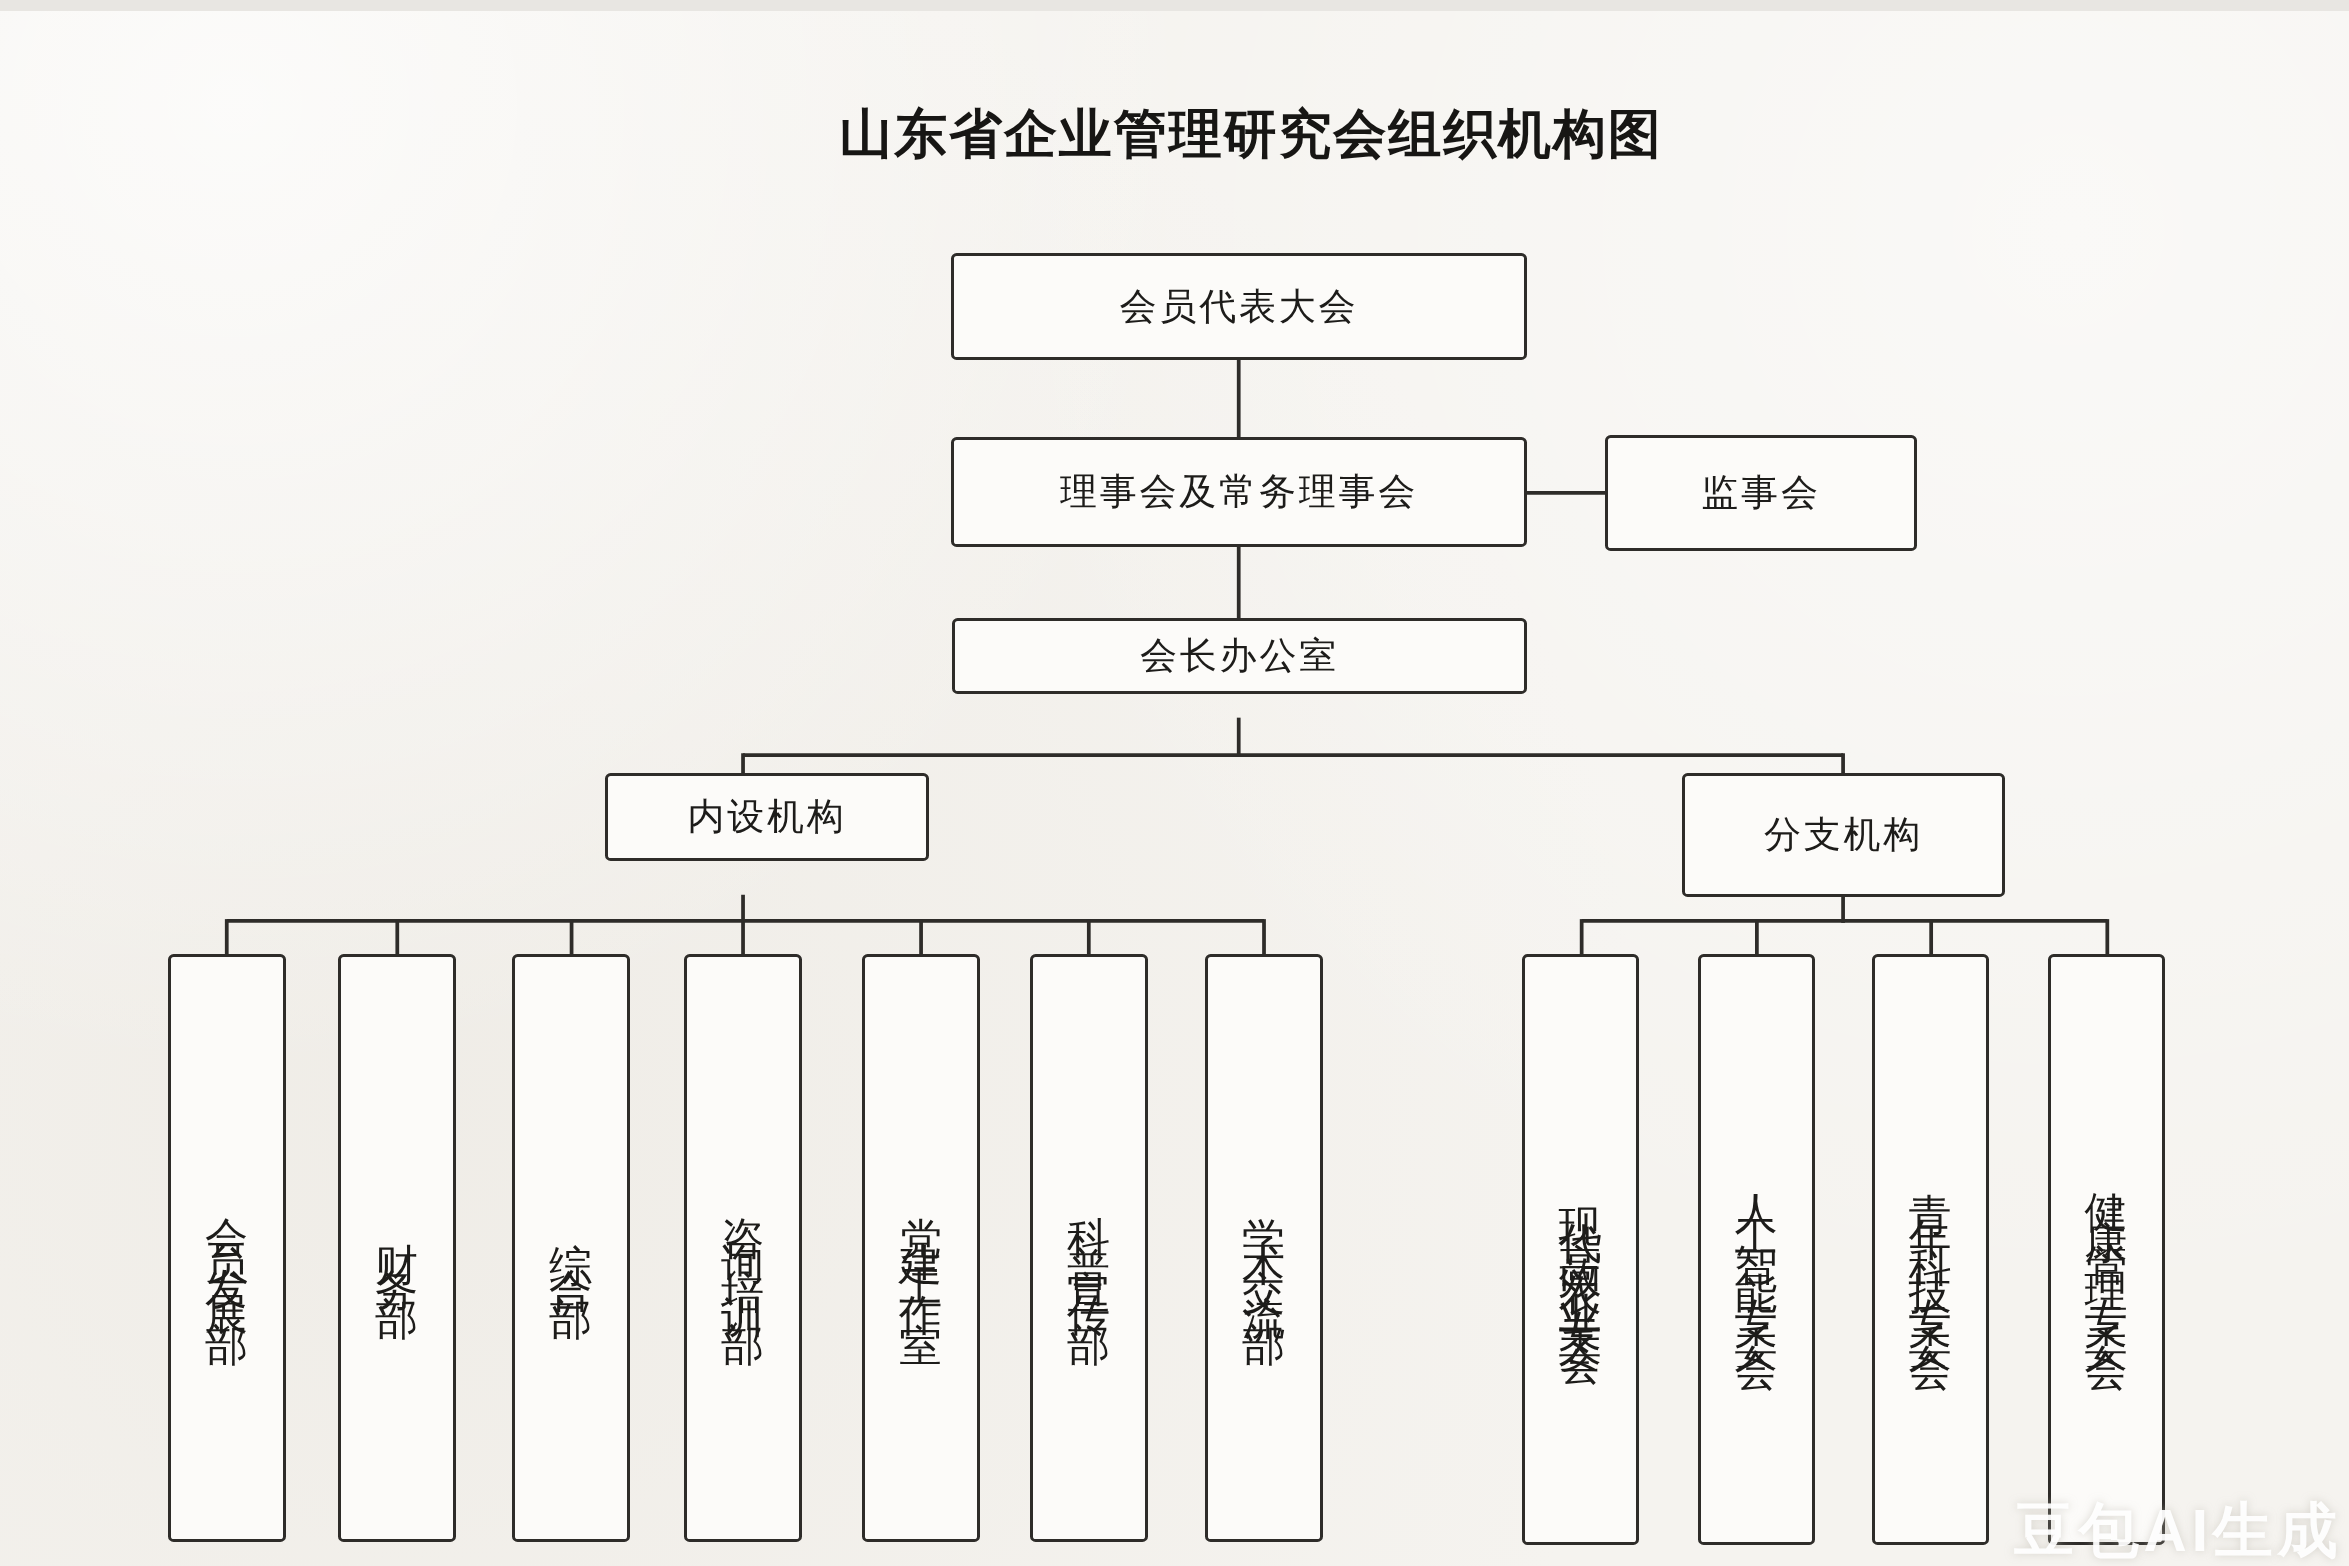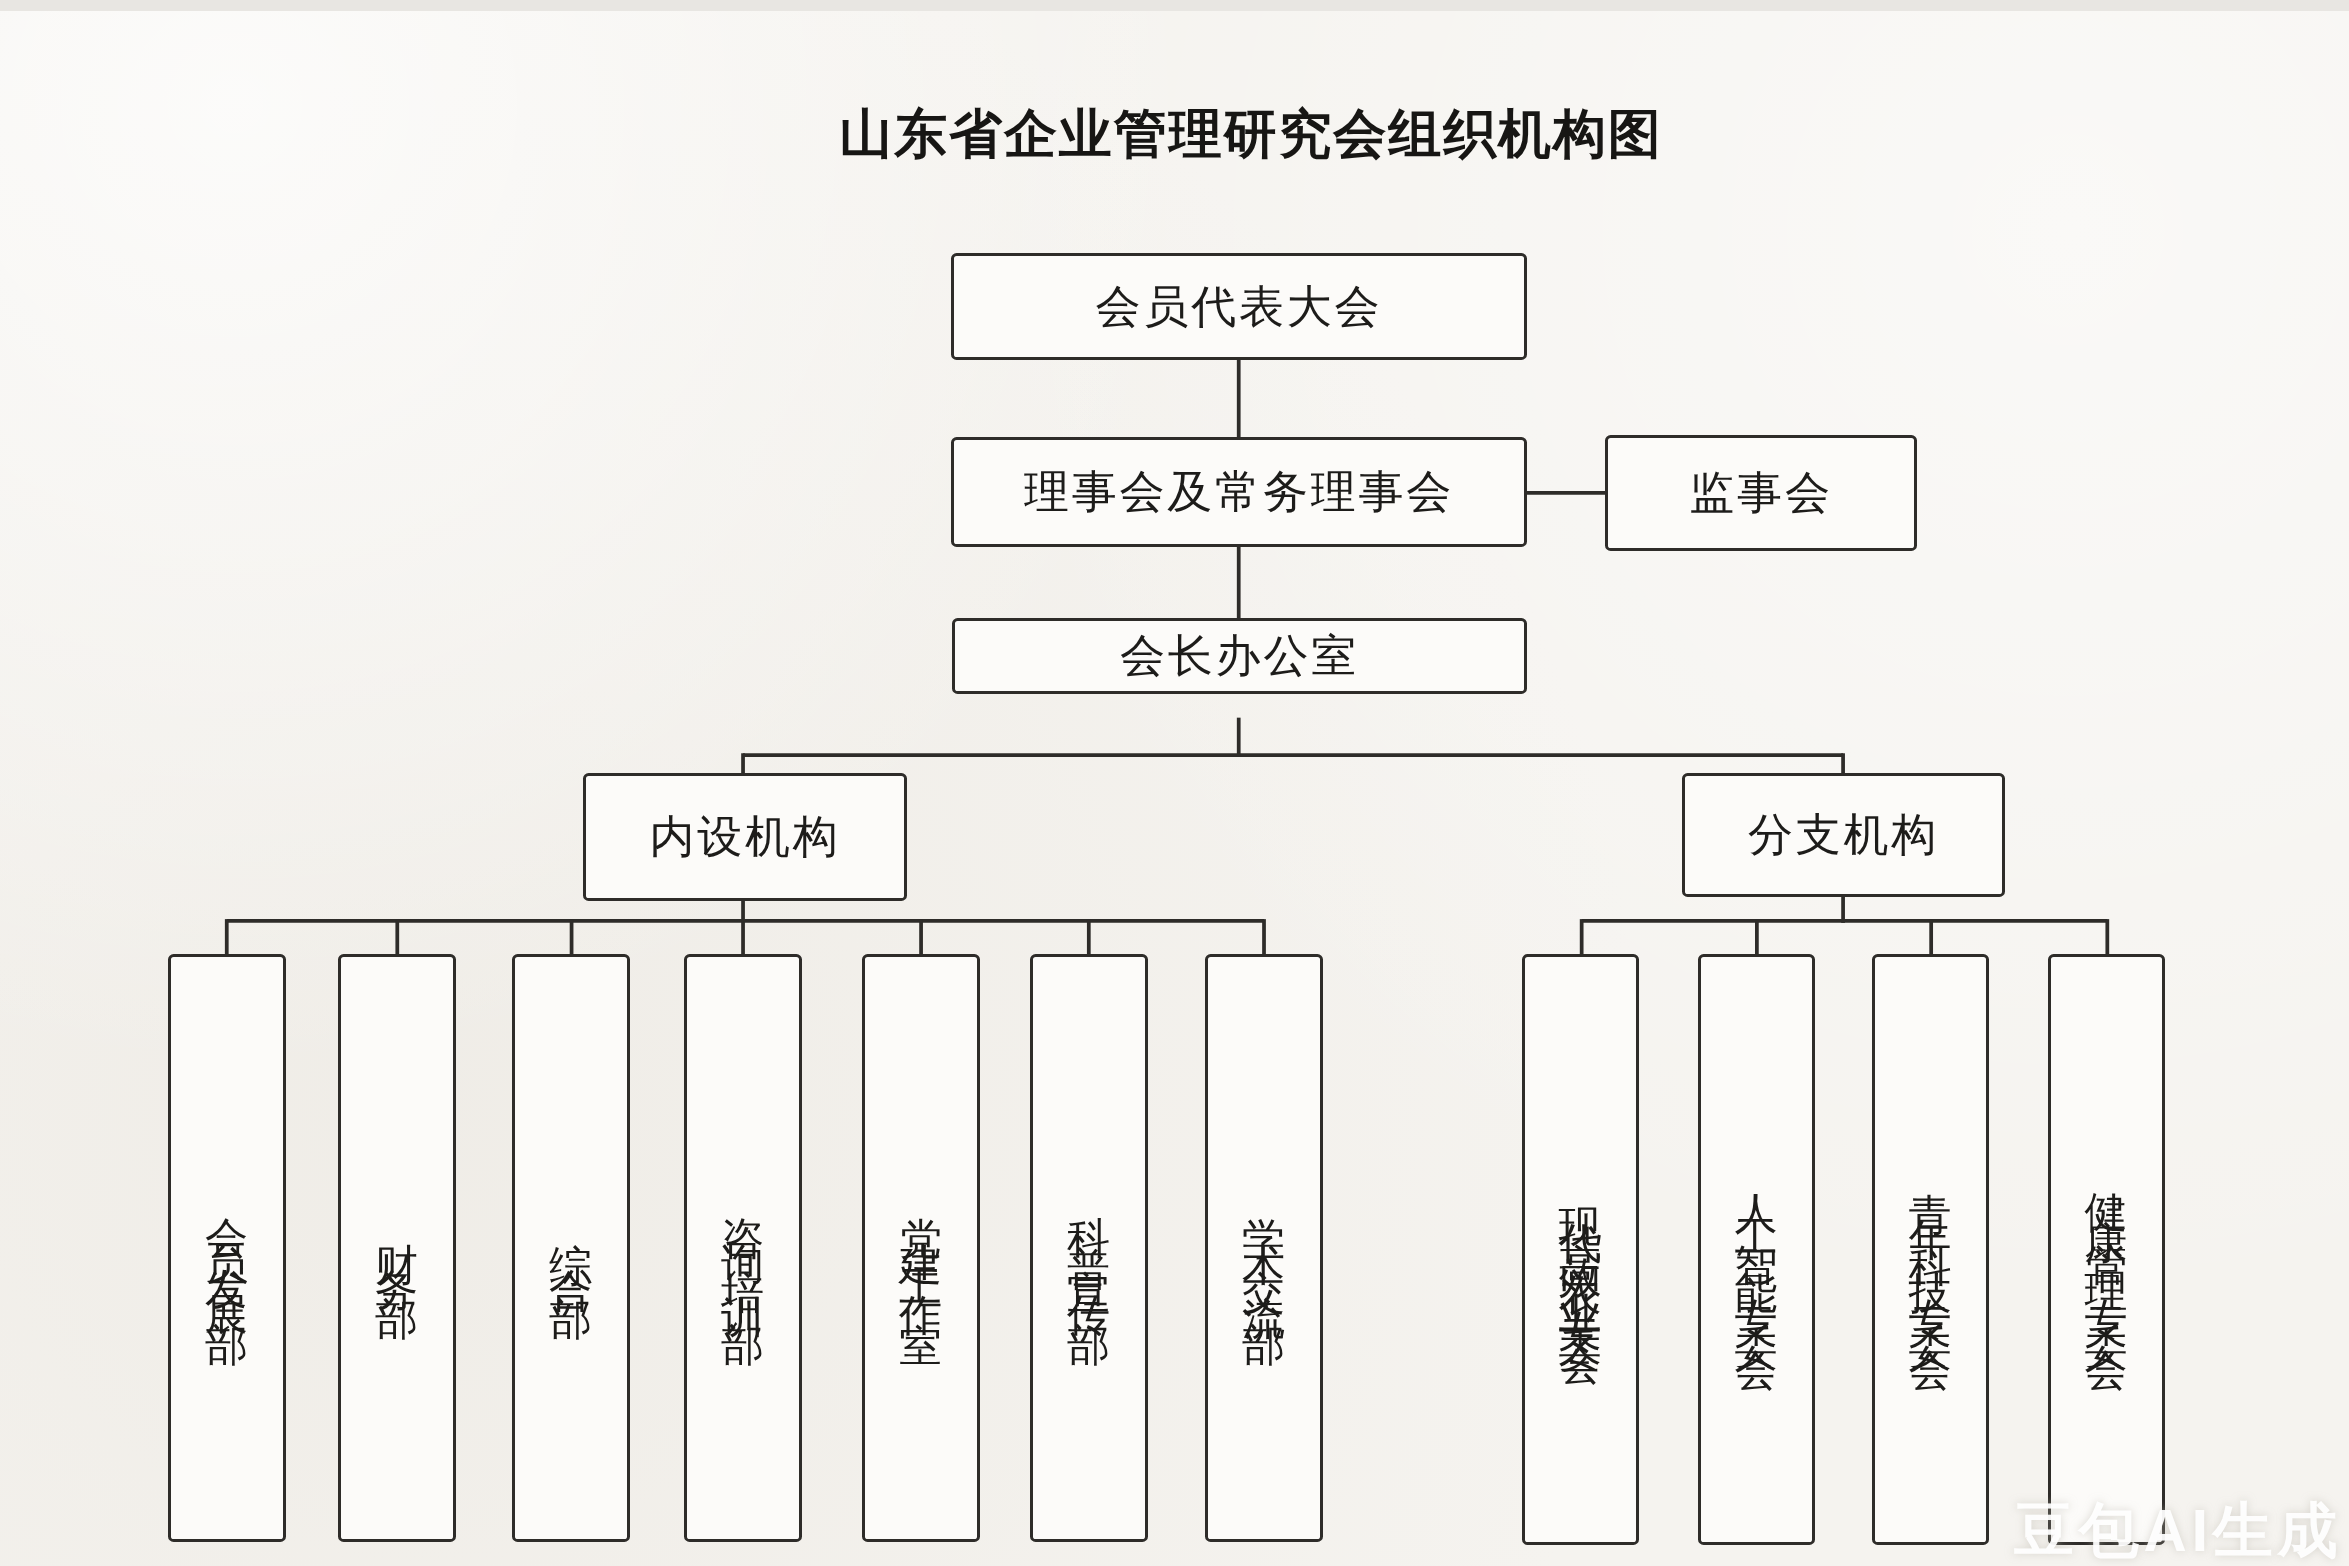--- a/index.html
+++ b/index.html
@@ -27,21 +27,21 @@
   .lines { position:absolute; left:0; top:0; }
   .lines line { stroke:#2e2c29; stroke-width:4; }
   .box {
     position:absolute;
     box-sizing:border-box;
     background:#fcfbf9;
     border:3.7px solid #2e2c29;
     border-radius:5.6px;
     display:flex; align-items:center; justify-content:center;
   }
-  .h-label { font-size:45px; letter-spacing:2.8px; white-space:nowrap; }
+  .h-label { font-size:37px; letter-spacing:2.8px; white-space:nowrap; }
   .v-label {
     writing-mode:vertical-rl;
     text-orientation:upright;
     font-size:43px;
     letter-spacing:26px;
     line-height:1;
   }
   .v-label.span9 { letter-spacing:17px; }
   .watermark {
     position:absolute;
@@ -102,21 +102,21 @@
   </div>
 
   <div class="box" style="left:951px;top:426px;width:576px;height:110px">
     <span class="h-label">理事会及常务理事会</span>
   </div>
 
   <div class="box" style="left:952px;top:607px;width:575px;height:76px">
     <span class="h-label">会长办公室</span>
   </div>
 
-  <div class="box" style="left:583px;top:762px;width:324px;height:128px">
+  <div class="box" style="left:605px;top:762px;width:324px;height:88px">
     <span class="h-label">内设机构</span>
   </div>
 
   <div class="box" style="left:1682px;top:762px;width:323px;height:124px">
     <span class="h-label">分支机构</span>
   </div>
 
   <div class="box" style="left:168px;top:943px;width:118px;height:588px">
     <span class="v-label">会员发展部</span>
   </div>

